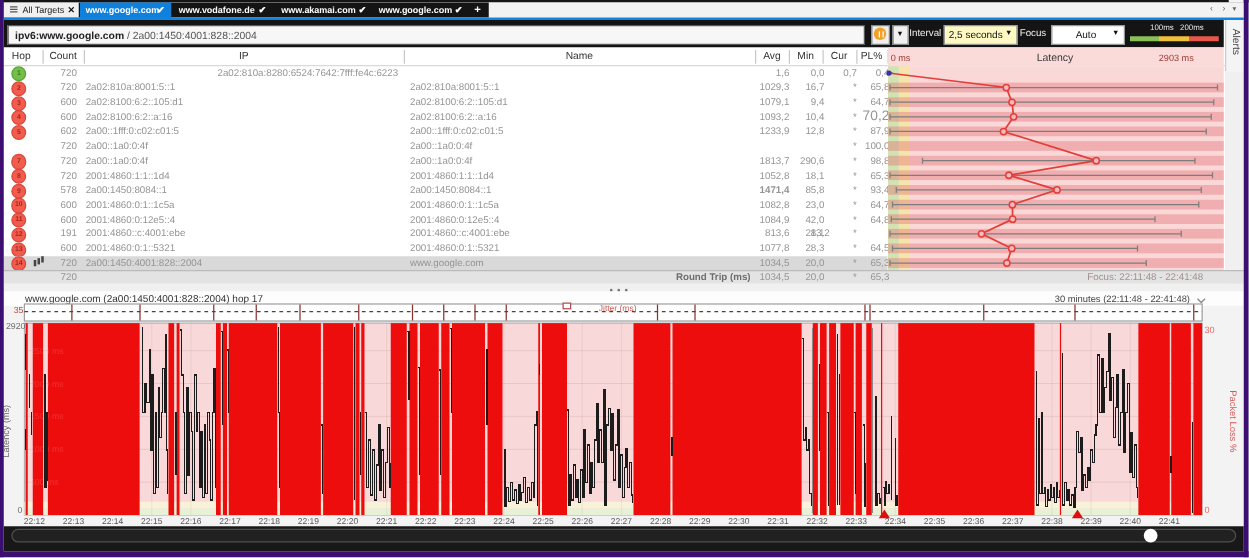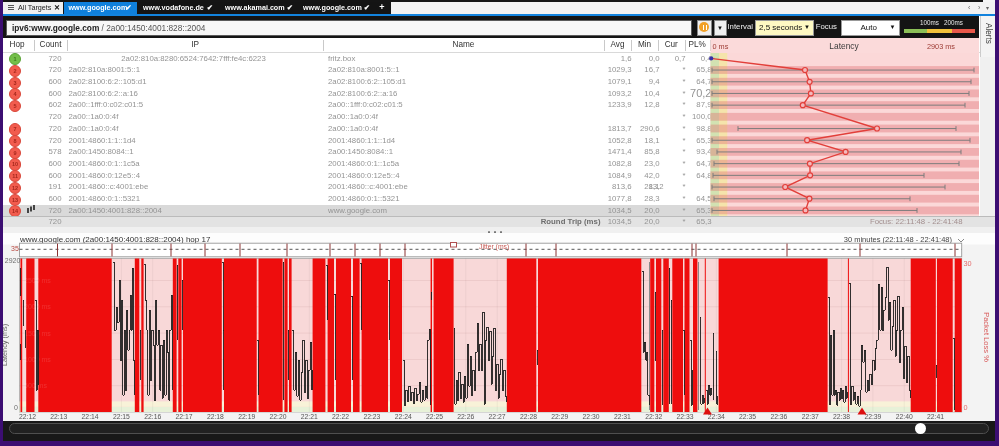--- a/index.html
+++ b/index.html
@@ -69,22 +69,21 @@
 <div class="abs" style="left:67px;top:40px;width:1px;height:11px;background:#c9c9c9"></div>
 <div class="abs" style="left:323px;top:40px;width:1px;height:11px;background:#c9c9c9"></div>
 <div class="abs" style="left:604px;top:40px;width:1px;height:11px;background:#c9c9c9"></div>
 <div class="abs" style="left:631px;top:40px;width:1px;height:11px;background:#c9c9c9"></div>
 <div class="abs" style="left:658px;top:40px;width:1px;height:11px;background:#c9c9c9"></div>
 <div class="abs" style="left:684.5px;top:40px;width:1px;height:11px;background:#c9c9c9"></div>
 <div class="abs" style="left:710px;top:40px;width:1px;height:11px;background:#c9c9c9"></div>
 <div class="abs" style="left:2.5px;top:52.6px;width:707.5px;height:11.7px;line-height:11.7px">
 <div style="position:absolute;left:6.5px;top:0.6px;width:10.2px;height:10.2px;border-radius:50%;background:#74bf4a;border:0.5px solid #5aa336;color:#3c7a1e;font-size:5.5px;line-height:10.2px;text-align:center;font-weight:bold">1</div>
 <div style="position:absolute;left:18px;width:41px;text-align:right;color:#949494;font-weight:normal;font-size:7.8px;white-space:nowrap">720</div>
-<div style="position:absolute;left:66px;width:250px;text-align:center;color:#949494;font-weight:normal;font-size:7.8px;white-space:nowrap">2a02:810a:8280:6524:7642:7fff:fe4c:6223</div>
-<div style="position:absolute;left:325.5px;width:250px;text-align:left;color:#949494;font-weight:normal;font-size:7.8px;white-space:nowrap">fritz.box</div>
+<div style="position:absolute;left:66px;width:250px;text-align:right;color:#949494;font-weight:normal;font-size:7.8px;white-space:nowrap">2a02:810a:8280:6524:7642:7fff:fe4c:6223</div>
 <div style="position:absolute;left:566px;width:63px;text-align:right;color:#949494;font-weight:normal;font-size:7.8px;white-space:nowrap">1,6</div>
 <div style="position:absolute;left:594px;width:63px;text-align:right;color:#949494;font-weight:normal;font-size:7.8px;white-space:nowrap">0,0</div>
 <div style="position:absolute;left:620px;width:63px;text-align:right;color:#949494;font-weight:normal;font-size:7.8px;white-space:nowrap">0,7</div>
 <div style="position:absolute;left:646px;width:63px;text-align:right;color:#949494;font-weight:normal;font-size:7.8px;white-space:nowrap">0,4</div>
 </div>
 <div class="abs" style="left:2.5px;top:64.3px;width:707.5px;height:11.7px;line-height:11.7px">
 <div style="position:absolute;left:6.5px;top:0.6px;width:10.2px;height:10.2px;border-radius:50%;background:#f25c4e;border:0.5px solid #d8473a;color:#a5281d;font-size:5.5px;line-height:10.2px;text-align:center;font-weight:bold">2</div>
 <div style="position:absolute;left:18px;width:41px;text-align:right;color:#949494;font-weight:normal;font-size:7.8px;white-space:nowrap">720</div>
 <div style="position:absolute;left:66px;width:250px;text-align:left;color:#949494;font-weight:normal;font-size:7.8px;white-space:nowrap">2a02:810a:8001:5::1</div>
 <div style="position:absolute;left:325.5px;width:250px;text-align:left;color:#949494;font-weight:normal;font-size:7.8px;white-space:nowrap">2a02:810a:8001:5::1</div>
@@ -151,21 +150,21 @@
 <div style="position:absolute;left:566px;width:63px;text-align:right;color:#949494;font-weight:normal;font-size:7.8px;white-space:nowrap">1052,8</div>
 <div style="position:absolute;left:594px;width:63px;text-align:right;color:#949494;font-weight:normal;font-size:7.8px;white-space:nowrap">18,1</div>
 <div style="position:absolute;left:620px;width:63px;text-align:right;color:#949494;font-weight:normal;font-size:7.8px;white-space:nowrap">*</div>
 <div style="position:absolute;left:646px;width:63px;text-align:right;color:#949494;font-weight:normal;font-size:7.8px;white-space:nowrap">65,3</div>
 </div>
 <div class="abs" style="left:2.5px;top:146.2px;width:707.5px;height:11.7px;line-height:11.7px">
 <div style="position:absolute;left:6.5px;top:0.6px;width:10.2px;height:10.2px;border-radius:50%;background:#f25c4e;border:0.5px solid #d8473a;color:#a5281d;font-size:5.5px;line-height:10.2px;text-align:center;font-weight:bold">9</div>
 <div style="position:absolute;left:18px;width:41px;text-align:right;color:#949494;font-weight:normal;font-size:7.8px;white-space:nowrap">578</div>
 <div style="position:absolute;left:66px;width:250px;text-align:left;color:#949494;font-weight:normal;font-size:7.8px;white-space:nowrap">2a00:1450:8084::1</div>
 <div style="position:absolute;left:325.5px;width:250px;text-align:left;color:#949494;font-weight:normal;font-size:7.8px;white-space:nowrap">2a00:1450:8084::1</div>
-<div style="position:absolute;left:566px;width:63px;text-align:right;color:#949494;font-weight:normal;font-size:7.8px;white-space:nowrap">1471,4</div>
+<div style="position:absolute;left:566px;width:63px;text-align:right;color:#949494;font-weight:bold;font-size:7.8px;white-space:nowrap">1471,4</div>
 <div style="position:absolute;left:594px;width:63px;text-align:right;color:#949494;font-weight:normal;font-size:7.8px;white-space:nowrap">85,8</div>
 <div style="position:absolute;left:620px;width:63px;text-align:right;color:#949494;font-weight:normal;font-size:7.8px;white-space:nowrap">*</div>
 <div style="position:absolute;left:646px;width:63px;text-align:right;color:#949494;font-weight:normal;font-size:7.8px;white-space:nowrap">93,4</div>
 </div>
 <div class="abs" style="left:2.5px;top:157.9px;width:707.5px;height:11.7px;line-height:11.7px">
 <div style="position:absolute;left:6.5px;top:0.6px;width:10.2px;height:10.2px;border-radius:50%;background:#f25c4e;border:0.5px solid #d8473a;color:#a5281d;font-size:5.5px;line-height:10.2px;text-align:center;font-weight:bold">10</div>
 <div style="position:absolute;left:18px;width:41px;text-align:right;color:#949494;font-weight:normal;font-size:7.8px;white-space:nowrap">600</div>
 <div style="position:absolute;left:66px;width:250px;text-align:left;color:#949494;font-weight:normal;font-size:7.8px;white-space:nowrap">2001:4860:0:1::1c5a</div>
 <div style="position:absolute;left:325.5px;width:250px;text-align:left;color:#949494;font-weight:normal;font-size:7.8px;white-space:nowrap">2001:4860:0:1::1c5a</div>
 <div style="position:absolute;left:566px;width:63px;text-align:right;color:#949494;font-weight:normal;font-size:7.8px;white-space:nowrap">1082,8</div>

